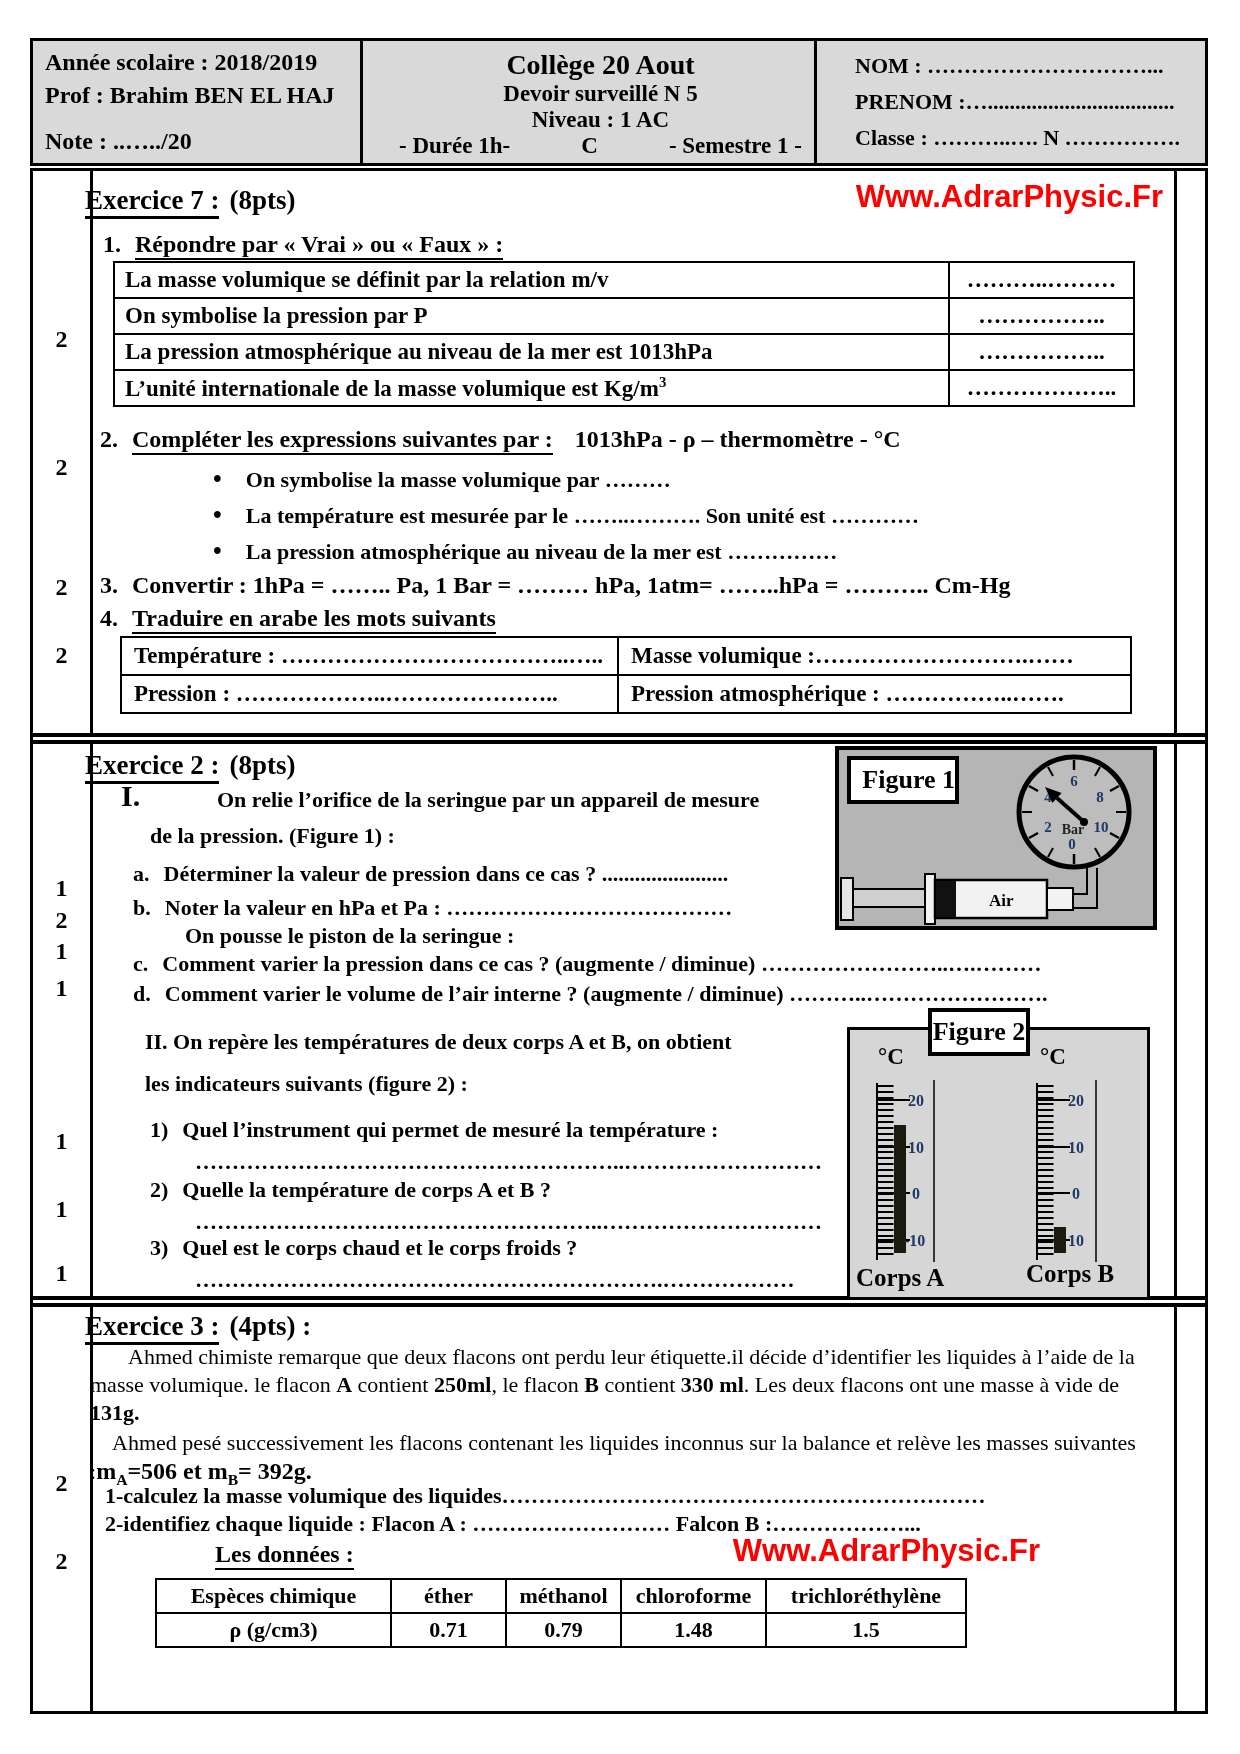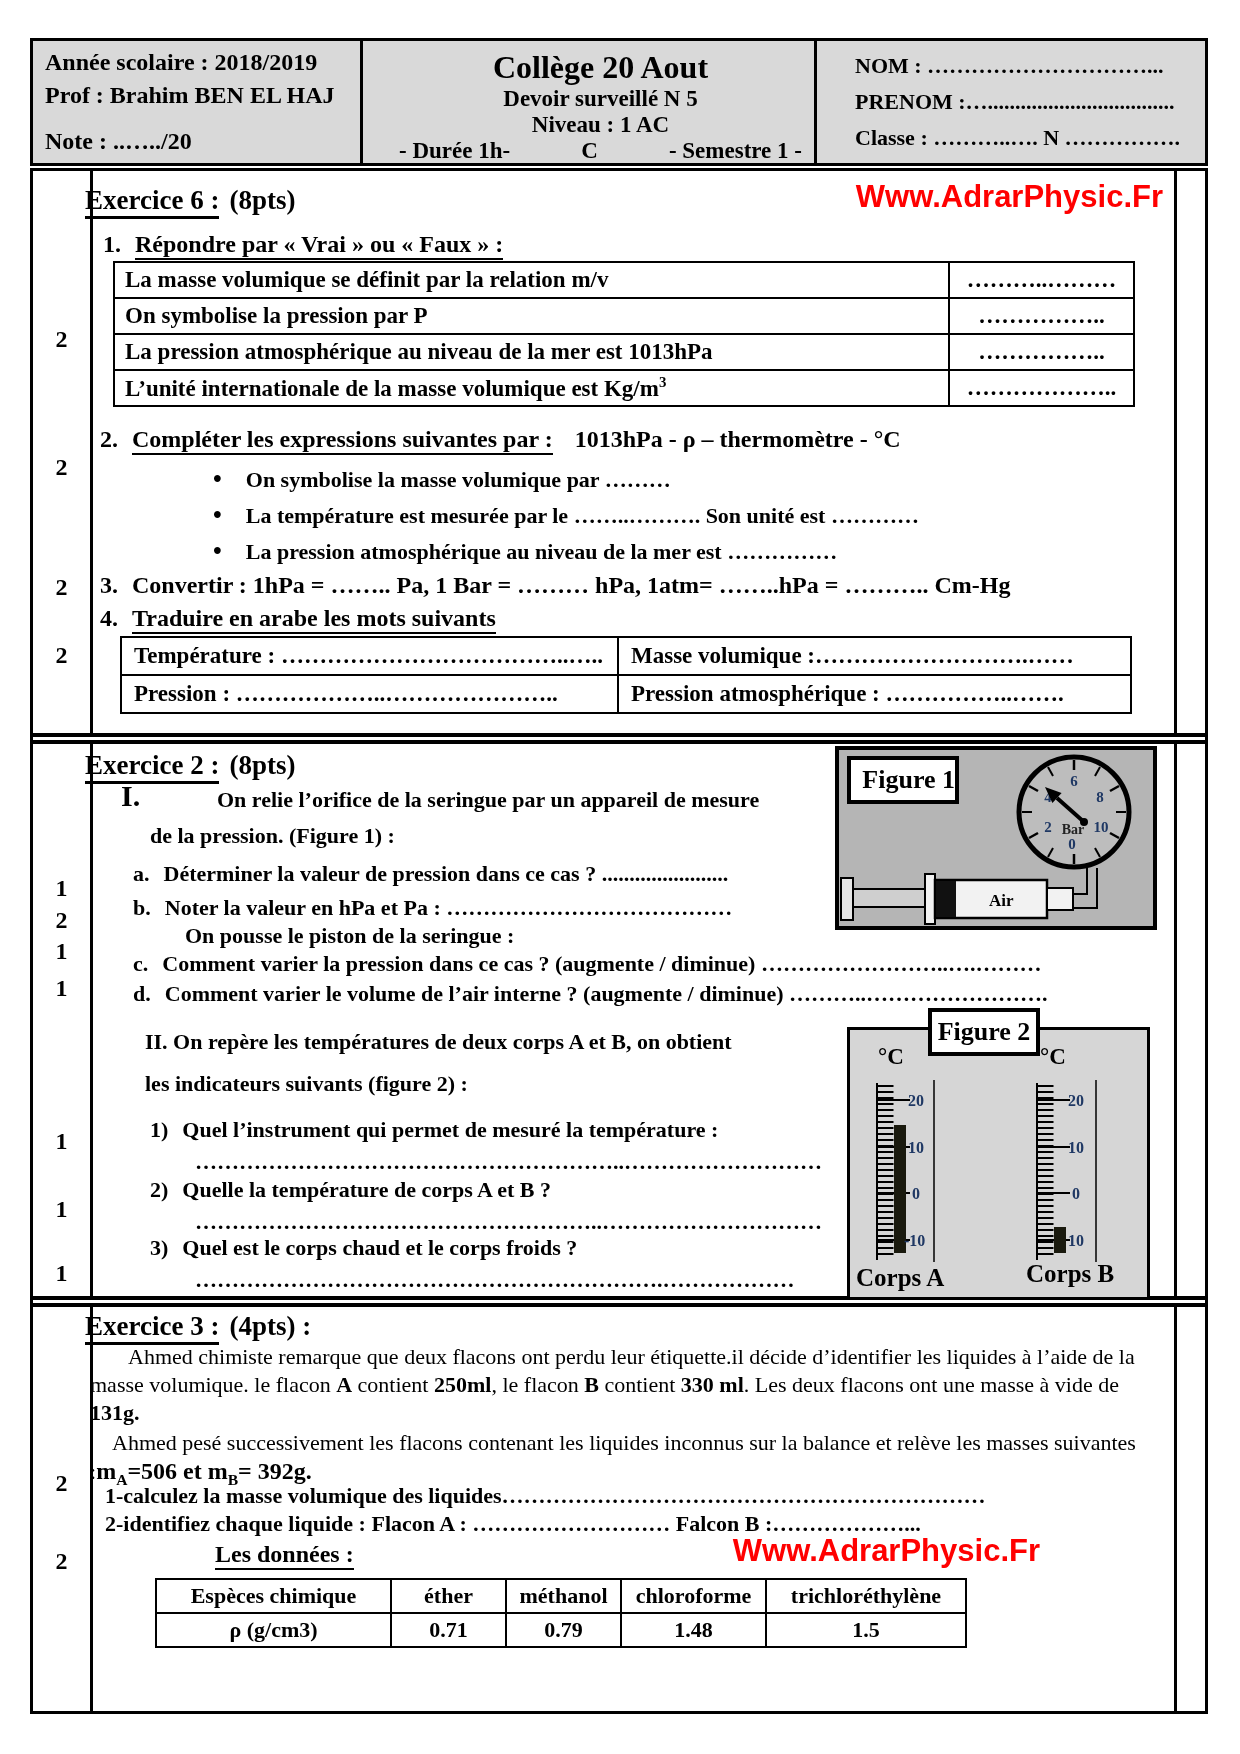--- a/index.html
+++ b/index.html
@@ -64,21 +64,21 @@
 
 <div class="page">
 
   <div class="hdr">
     <div class="hcell hleft">
       <div>Année scolaire : 2018/2019</div>
       <div style="margin-top:6px;">Prof : Brahim BEN EL HAJ</div>
       <div class="note">Note :   ..…../20</div>
     </div>
     <div class="hcell hcenter">
-      <div style="font-size:32px;">Collège 20 Aout</div>
+      <div style="font-size:28px;">Collège 20 Aout</div>
       <div>Devoir surveillé N 5</div>
       <div>Niveau : 1 AC</div>
       <div class="row3">
         <span>- Durée 1h-</span>
         <span>C</span>
         <span>- Semestre 1 -</span>
       </div>
     </div>
     <div class="hcell hright">
       <div>NOM : …………………………...</div>
@@ -101,21 +101,21 @@
     <div class="mnum" style="top:736px;">2</div>
     <div class="mnum" style="top:767px;">1</div>
     <div class="mnum" style="top:804px;">1</div>
     <div class="mnum" style="top:957px;">1</div>
     <div class="mnum" style="top:1025px;">1</div>
     <div class="mnum" style="top:1089px;">1</div>
     <div class="mnum" style="top:1299px;">2</div>
     <div class="mnum" style="top:1377px;">2</div>
 
     <div class="t big" style="left:52px; top:14px;">
-      <span class="tmain">Exercice 6 :</span><span class="tpts">(8pts)</span>
+      <span class="tmain">Exercice 7 :</span><span class="tpts">(8pts)</span>
     </div>
     <div class="red" style="top:8px; right:42px;">Www.AdrarPhysic.Fr</div>
 
     <div class="t" style="left:70px; top:60px; font-size:24px;">
       <span class="inum">1.</span><span class="ul">Répondre par « Vrai » ou « Faux » :</span>
     </div>
 
     <table class="doc vf" style="left:80px; top:90px;">
       <colgroup>
           <col style="width:835px;">
@@ -255,21 +255,21 @@
           <rect x="96" y="130" width="112" height="38" fill="#f2f2f2" stroke="#000" stroke-width="2.5"></rect>
           <rect x="97" y="131" width="20" height="36" fill="#111"></rect>
           <text x="150" y="156" font-size="17" font-weight="bold" fill="#000">Air</text>
           <rect x="208" y="138" width="26" height="22" fill="#f2f2f2" stroke="#000" stroke-width="2"></rect>
           <polyline points="234,144 248,144 248,118" fill="none" stroke="#000" stroke-width="2"></polyline>
           <polyline points="234,158 258,158 258,118" fill="none" stroke="#000" stroke-width="2"></polyline>
         </g>
       </svg>
     </div>
 
-    <div class="figlabel" style="left:895px; top:837px; width:112px; height:48px;">Figure 2</div>
+    <div class="figlabel" style="left:895px; top:837px; width:102px; height:48px;">Figure 2</div>
     <div class="panel2">
       <svg width="297" height="267" viewBox="0 0 297 267" style="position:absolute; left:0; top:0;">
 
         <g>
           <text x="28" y="34" font-size="23" font-weight="bold" fill="#000">°C</text>
           <line x1="27" y1="53" x2="27" y2="230" stroke="#000" stroke-width="2"></line>
           <line x1="35" y1="55" x2="35" y2="229" stroke="#000" stroke-width="17" stroke-dasharray="2,4"></line>
           <line x1="27" y1="70" x2="60" y2="70" stroke="#000" stroke-width="2"></line>
           <line x1="27" y1="117" x2="60" y2="117" stroke="#000" stroke-width="2"></line>
           <line x1="27" y1="163" x2="60" y2="163" stroke="#000" stroke-width="2"></line>

